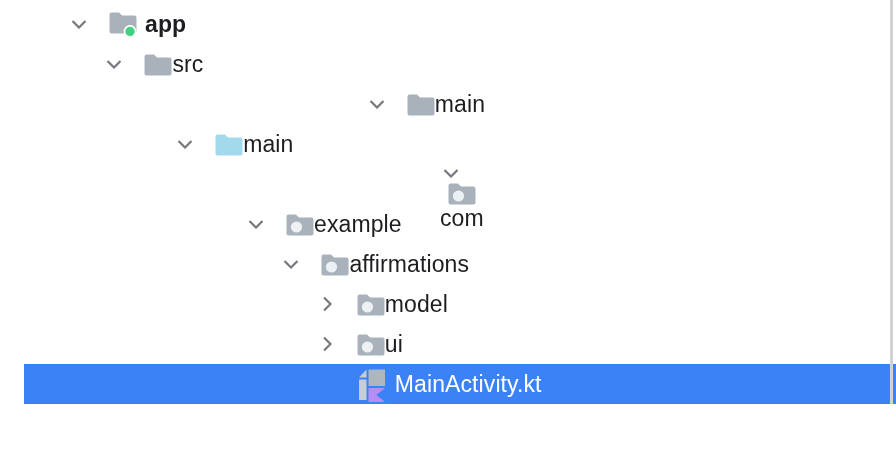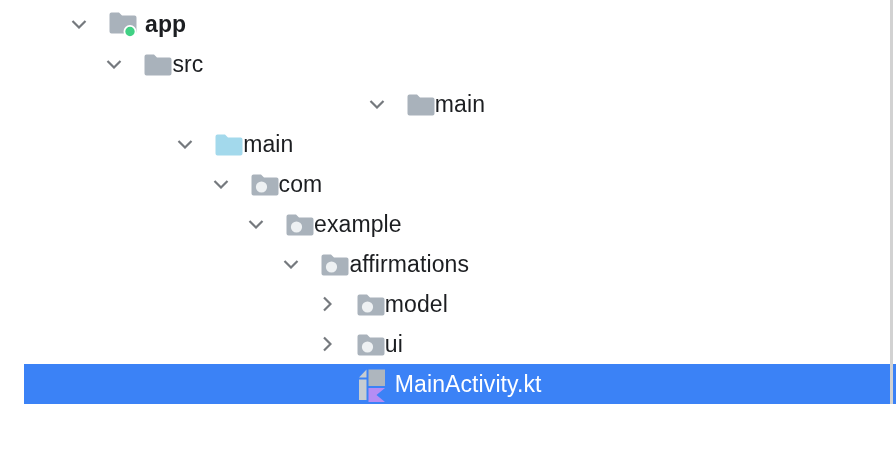--- a/index.html
+++ b/index.html
@@ -103,21 +103,21 @@
             <polyline points="1.5,2 8,8.5 14.5,2" fill="none" stroke="#75797e" stroke-width="2.2"></polyline>
           </svg>
         </span>
         <span class="icon-box">
           <svg width="28" height="23" viewBox="0 0 28 23">
             <path d="M0.5 3.5 Q0.5 1.5 2.5 1.5 L10 1.5 13 4.5 25.5 4.5 Q27.5 4.5 27.5 6.5 L27.5 20.5 Q27.5 22.5 25.5 22.5 L2.5 22.5 Q0.5 22.5 0.5 20.5 Z" fill="#a3d9ec"></path>
           </svg>
         </span>
         <span class="row-label">main</span>
       </div>
-      <div class="tree-row" style="padding-left: 187.6px;">
+      <div class="tree-row" style="padding-left: 187.6px; flex-direction: column;">
         <span class="chevron-box">
           <svg width="16" height="10" viewBox="0 0 16 10">
             <polyline points="1.5,2 8,8.5 14.5,2" fill="none" stroke="#75797e" stroke-width="2.2"></polyline>
           </svg>
         </span>
         <span class="icon-box">
           <svg width="28" height="23" viewBox="0 0 28 23">
             <path d="M0.5 3.5 Q0.5 1.5 2.5 1.5 L10 1.5 13 4.5 25.5 4.5 Q27.5 4.5 27.5 6.5 L27.5 20.5 Q27.5 22.5 25.5 22.5 L2.5 22.5 Q0.5 22.5 0.5 20.5 Z" fill="#a9b2bb"></path>
             <circle cx="10.5" cy="14" r="5.6" fill="#eef1f3"></circle>
           </svg>

